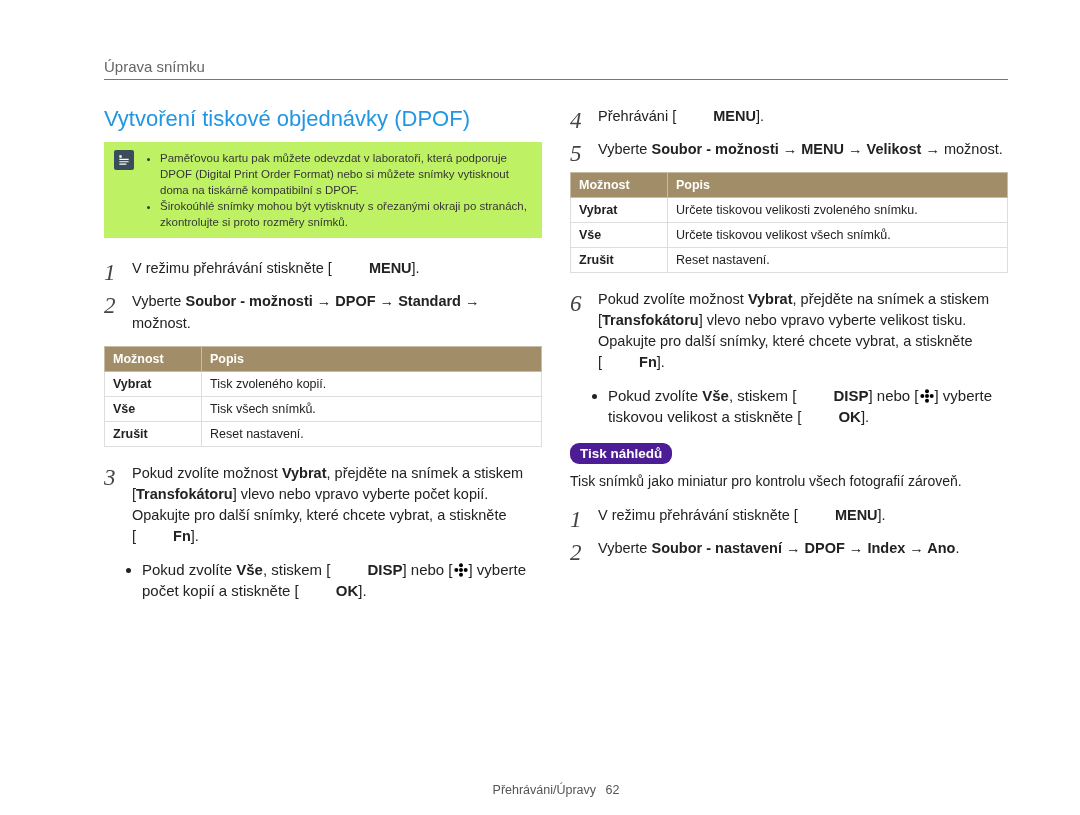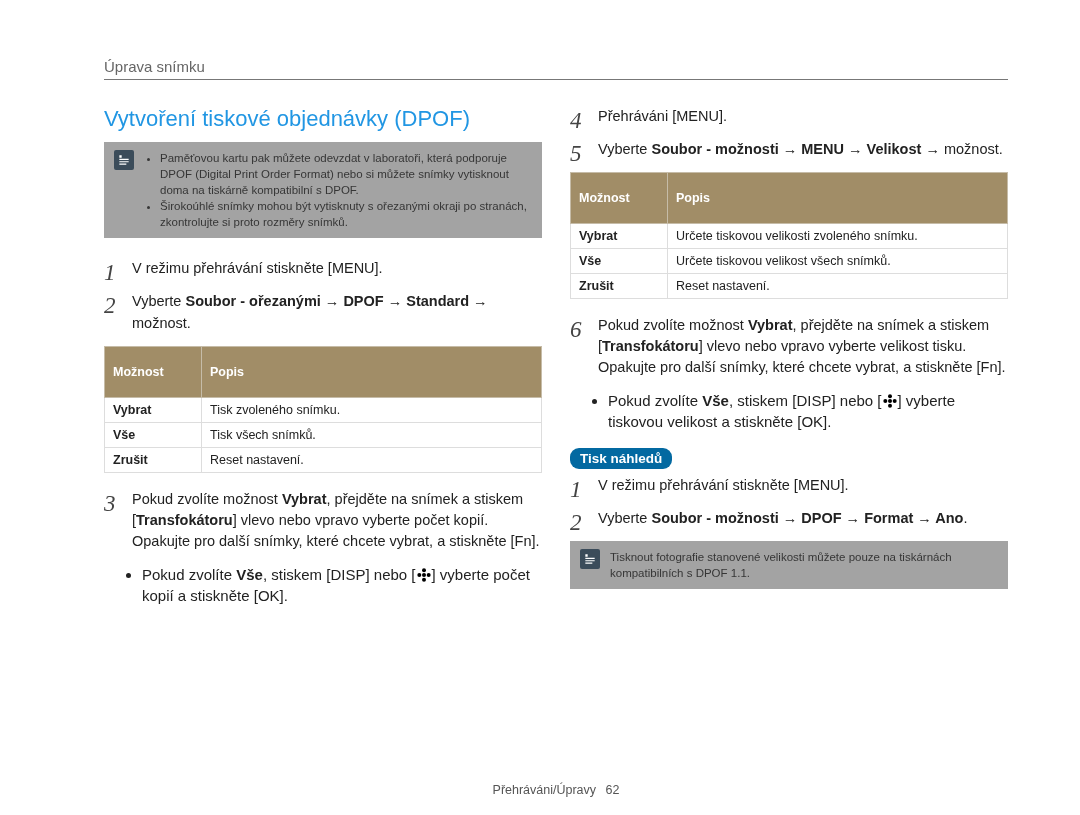--- a/index.html
+++ b/index.html
@@ -41,21 +41,21 @@
     font-weight: 400;
     font-size: 22px;
     margin: 0 0 8px 0;
   }
   p.intro {
     font-size: 14px;
     line-height: 1.35;
     margin: 0 0 14px 0;
   }
   .note-box {
-    background: #a3a3a3;
+    background: #bef264;
     display: flex;
     align-items: flex-start;
     padding: 8px 10px;
     margin: 10px 0 20px 0;
   }
   .note-icon {
     width: 20px;
     height: 20px;
     background: #3b4c5a;
     border-radius: 2px;
@@ -90,55 +90,56 @@
   ol.steps > li .num {
     position: absolute;
     left: 0;
     top: -2px;
     font-size: 23px;
     font-style: italic;
     font-family: "Times New Roman", serif;
     color: #444;
   }
   .kbd {
-    font-weight: 400;
+    font-weight: 700;
+    padding-left: 37px;
   }
   .bold { font-weight: 700; }
   .sub-bullets {
     list-style: disc;
     padding-left: 38px;
     margin: 6px 0 10px 0;
     font-size: 15px;
     line-height: 1.4;
   }
   table.opt {
     width: 100%;
     border-collapse: collapse;
     margin: 4px 0 16px 0;
     font-size: 12.5px;
   }
   table.opt th {
     background: #a18d67;
     color: #fff;
     text-align: left;
-    padding: 18px 8px;
+    padding: 5px 8px;
     font-weight: 700;
     border: 1px solid #c6bca8;
   }
   table.opt td {
     padding: 5px 8px;
     border: 1px solid #ddd;
   }
   table.opt td.first {
     font-weight: 700;
     width: 80px;
   }
   .pill {
     display: inline-block;
-    background: #0369a1;
+    background: #4c1d95;
     color: #fff;
     padding: 3px 10px;
     border-radius: 9px;
     font-size: 13.5px;
     font-weight: 700;
     margin: 6px 0 6px 0;
   }
   .footer {
     position: absolute;
     bottom: 18px;
@@ -182,33 +183,33 @@
         </div>
       </div>
 
       <ol class="steps">
         <li>
           <span class="num">1</span>
           <span>V režimu přehrávání stiskněte [</span><span class="kbd">MENU</span><span>].</span>
         </li>
         <li>
           <span class="num">2</span>
-          <span>Vyberte </span><span class="bold">Soubor - ořezanými → DPOF → Standard →</span><span> možnost.</span>
+          <span>Vyberte </span><span class="bold">Soubor - možnosti → DPOF → Standard →</span><span> možnost.</span>
         </li>
       </ol>
 
       <table class="opt">
         <tbody>
             <tr>
               <th>Možnost</th>
               <th>Popis</th>
             </tr>
         <tr>
               <td class="first">Vybrat</td>
-              <td>Tisk zvoleného snímku.</td>
+              <td>Tisk zvoleného kopií.</td>
             </tr>
         <tr>
               <td class="first">Vše</td>
               <td>Tisk všech snímků.</td>
             </tr>
         <tr>
               <td class="first">Zrušit</td>
               <td>Reset nastavení.</td>
             </tr>
       </tbody>
@@ -282,40 +283,33 @@
                 <circle cx="12" cy="5" r="3" fill="#000"></circle>
                 <circle cx="12" cy="19" r="3" fill="#000"></circle>
                 <circle cx="5" cy="12" r="3" fill="#000"></circle>
                 <circle cx="19" cy="12" r="3" fill="#000"></circle>
               </svg>
             </span><span>] vyberte tiskovou velikost a stiskněte [</span><span class="kbd">OK</span><span>].</span>
         </li>
       </ul>
 
       <div class="pill">Tisk náhledů</div>
+      <p class="intro" style="margin-top:2px;">Tisk snímků jako miniatur pro kontrolu všech fotografií zároveň.</p>
 
       <ol class="steps">
         <li>
           <span class="num">1</span>
           <span>V režimu přehrávání stiskněte [</span><span class="kbd">MENU</span><span>].</span>
         </li>
         <li>
           <span class="num">2</span>
-          <span>Vyberte </span><span class="bold">Soubor - možnosti → DPOF → Format → Ano</span><span>.</span>
-        </li>
-      </ol>
-
-      <div class="note-box">
-        <div class="note-icon">
-          <svg viewBox="0 0 24 24">
-              <path fill="#fff" d="M4 4h4v4H4zM4 10h16v2H4zM4 14h16v2H4zM4 18h12v2H4z"></path>
-            </svg>
-        </div>
-        <div class="note-text">Tisknout fotografie stanovené velikosti můžete pouze na tiskárnách kompatibilních s DPOF 1.1.</div>
-      </div>
+          <span>Vyberte </span><span class="bold">Soubor - nastavení → DPOF → Index → Ano</span><span>.</span>
+        </li>
+      </ol>
+
     </div>
   </div>
 
   <div class="footer">
     <span>Přehráváni/Úpravy</span>
     <span class="pageno">62</span>
   </div>
 </div>
 
 </body></html>

